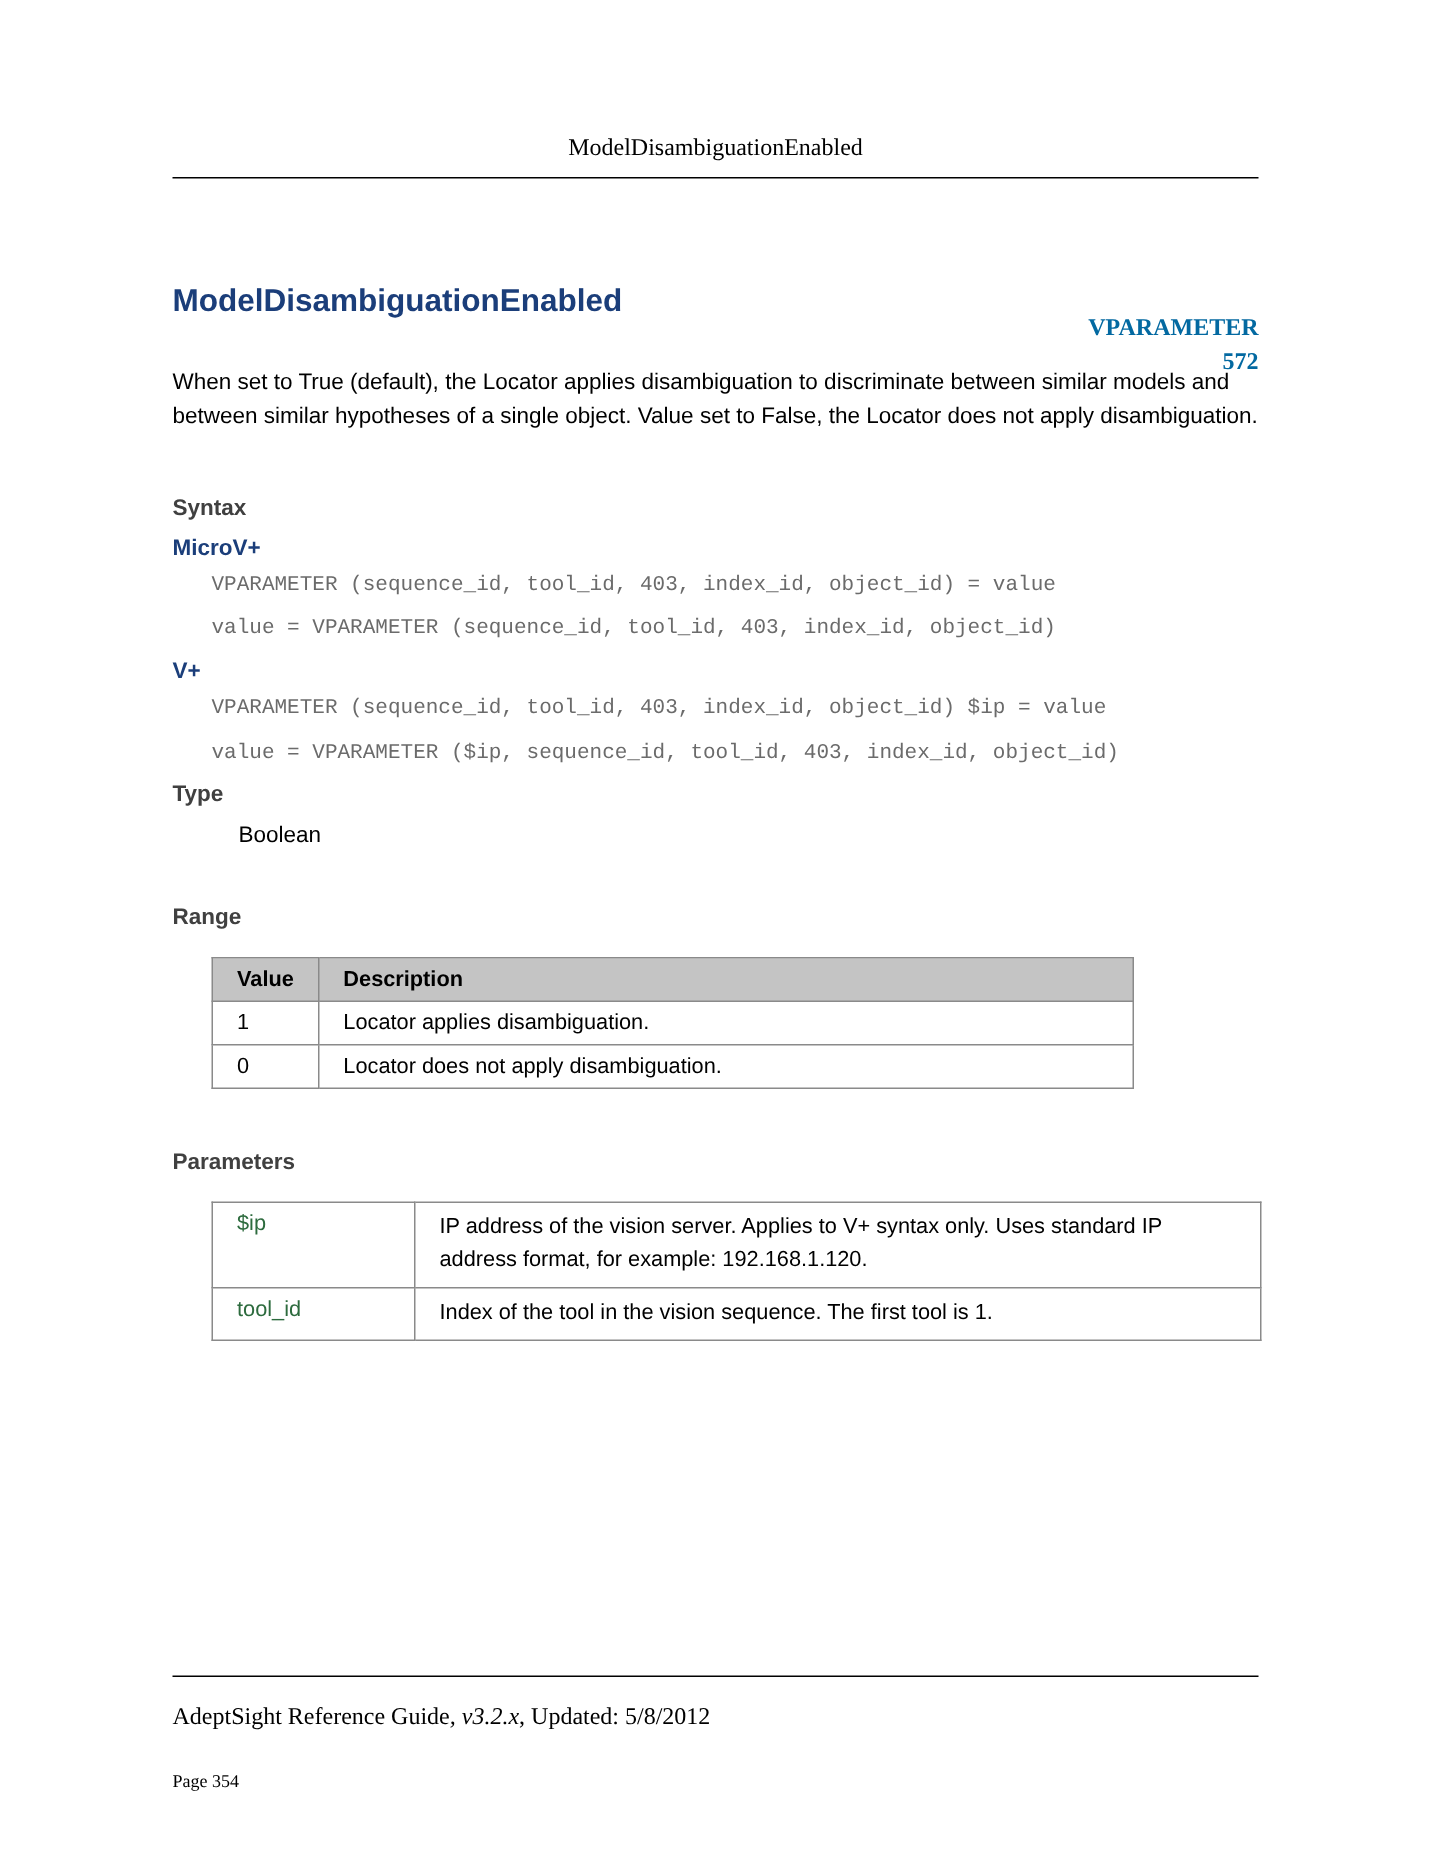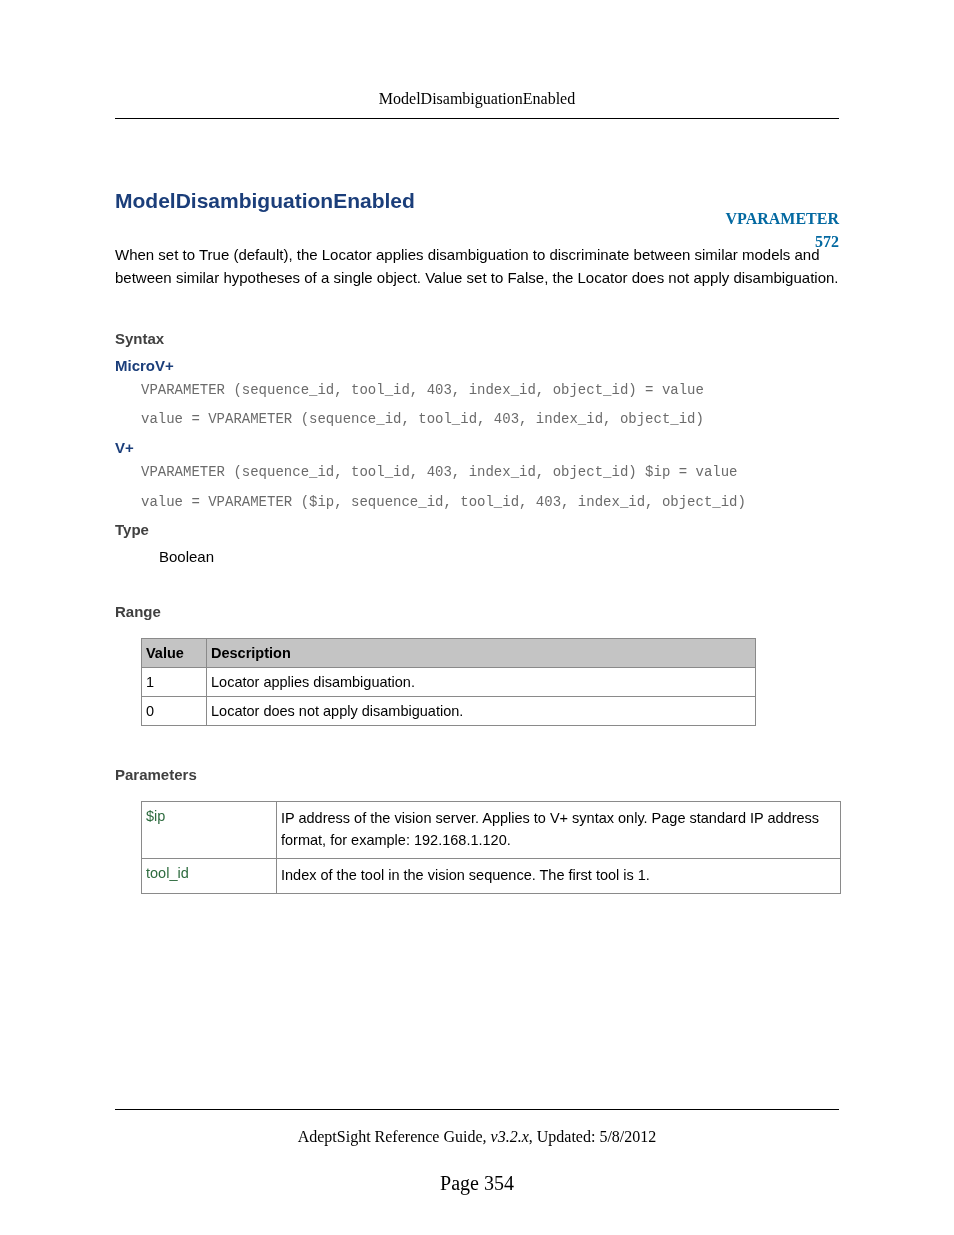--- a/index.html
+++ b/index.html
@@ -80,50 +80,50 @@
     border-collapse: collapse;
     margin-left: 26px;
     margin-top: 18px;
     margin-bottom: 40px;
     font-size: 14.5px;
   }
   table.range { width: 615px; }
   table.params { width: 700px; }
   table th, table td {
     border: 1px solid #8a8a8a;
-    padding: 6px 4px;
+    padding: 6px 16px;
     text-align: left;
     vertical-align: top;
   }
   table.range th {
     background: #c4c4c4;
     font-weight: bold;
   }
   table.range th.val { width: 65px; }
   table.params td.name {
     width: 135px;
     color: #2d6b3e;
     font-family: "Segoe UI", Arial, sans-serif;
   }
   table.params td.desc { line-height: 1.5; }
   .footer {
     position: absolute;
     left: 115px;
     right: 115px;
     bottom: 40px;
-    text-align: center;
+    text-align: left;
     font-family: Georgia, "Times New Roman", serif;
   }
   .footer-line {
     border-top: 1.5px solid #000;
     margin-bottom: 18px;
   }
   .footer-text { font-size: 16px; margin-bottom: 26px; }
   .footer-text .ital { font-style: italic; }
-  .page-num { font-size: 20px; }
+  .page-num { font-size: 12px; }
 </style>
 </head>
 <body>
 
 <div class="page">
 
   <div class="running-head">ModelDisambiguationEnabled</div>
 
   <div class="title-row">
     <h1 class="title">ModelDisambiguationEnabled</h1>
@@ -164,21 +164,21 @@
       <td>Locator does not apply disambiguation.</td>
     </tr>
   </tbody>
     </table>
 
   <h3 class="section">Parameters</h3>
   <table class="params">
     <tbody>
         <tr>
       <td class="name">$ip</td>
-      <td class="desc">IP address of the vision server. Applies to V+ syntax only. Page standard IP address format, for example: 192.168.1.120.</td>
+      <td class="desc">IP address of the vision server. Applies to V+ syntax only. Uses standard IP address format, for example: 192.168.1.120.</td>
     </tr>
     <tr>
       <td class="name">tool_id</td>
       <td class="desc">Index of the tool in the vision sequence. The first tool is 1.</td>
     </tr>
   </tbody>
     </table>
 
 </div>
 

